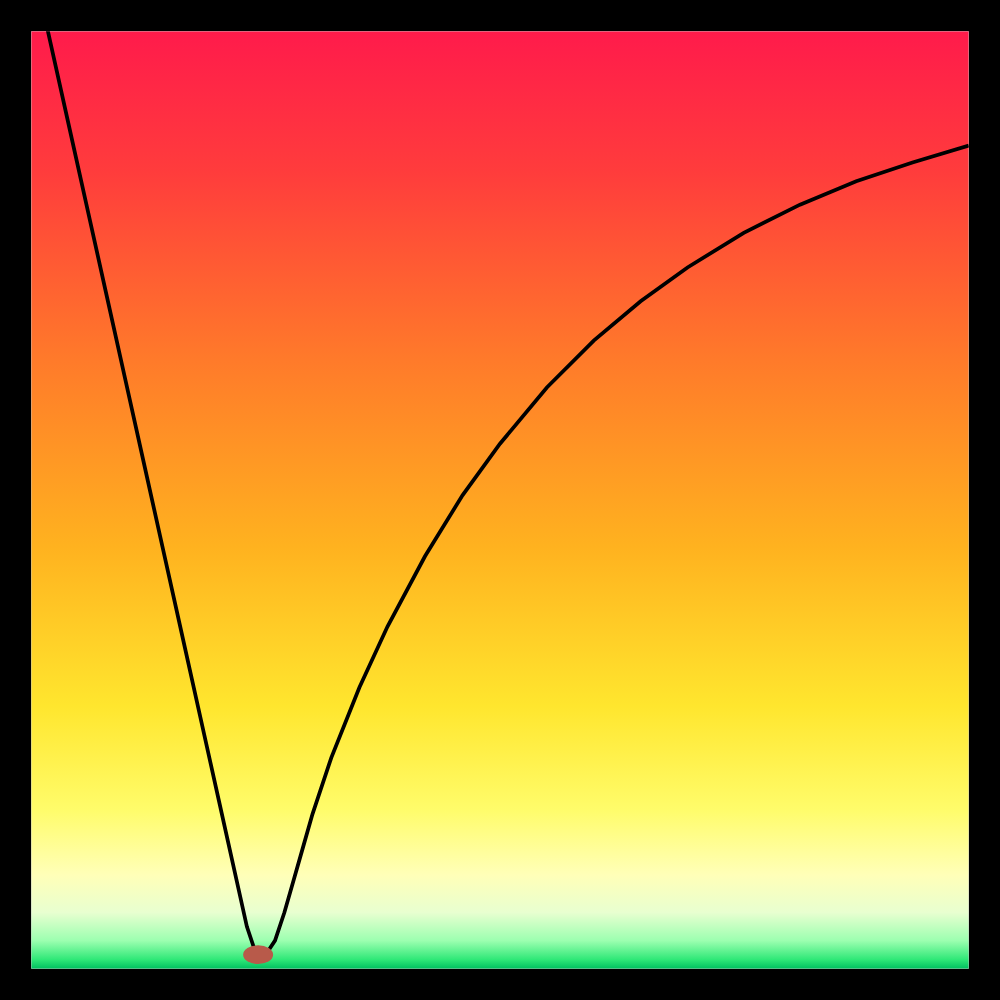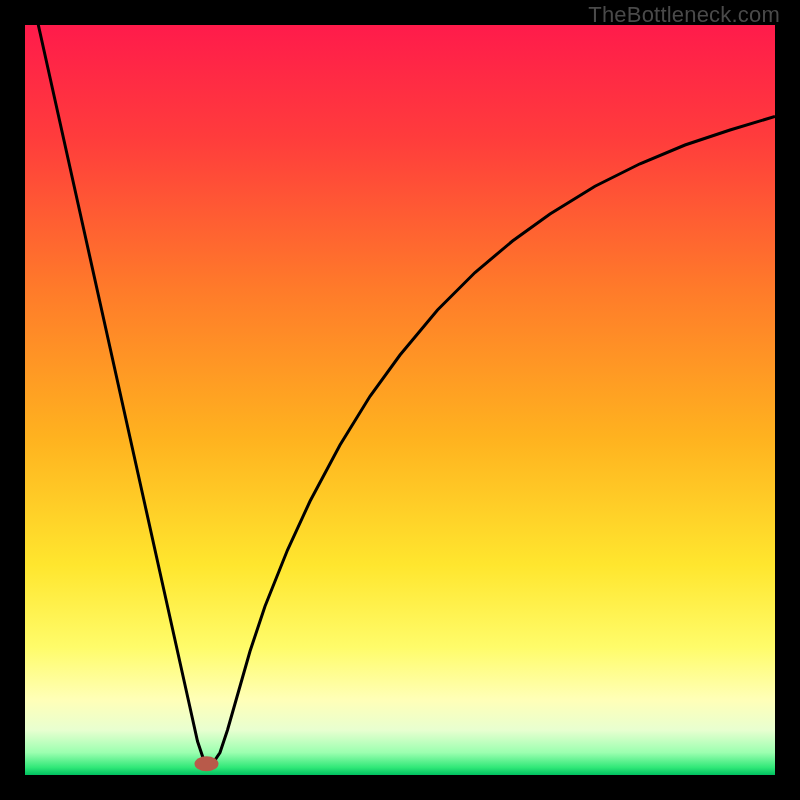--- a/index.html
+++ b/index.html
@@ -35,21 +35,20 @@
     letter-spacing: 0.2px;
   }
   svg {
     display: block;
   }
 </style>
 </head>
 <body>
 
 <div class="frame">
-  <div class="attribution">TheBottleneck.com</div>
   <svg class="plot" viewBox="0 0 750 750" preserveAspectRatio="none">
     <defs>
       <linearGradient id="bg-grad" x1="0" y1="0" x2="0" y2="1">
       <stop offset="0%" stop-color="#ff1b4b"></stop>
           <stop offset="15%" stop-color="#ff3c3c"></stop>
           <stop offset="35%" stop-color="#ff7a2a"></stop>
           <stop offset="55.00000000000001%" stop-color="#ffb21f"></stop>
           <stop offset="72%" stop-color="#ffe62e"></stop>
           <stop offset="83%" stop-color="#fffc6a"></stop>
           <stop offset="90%" stop-color="#ffffb8"></stop>

